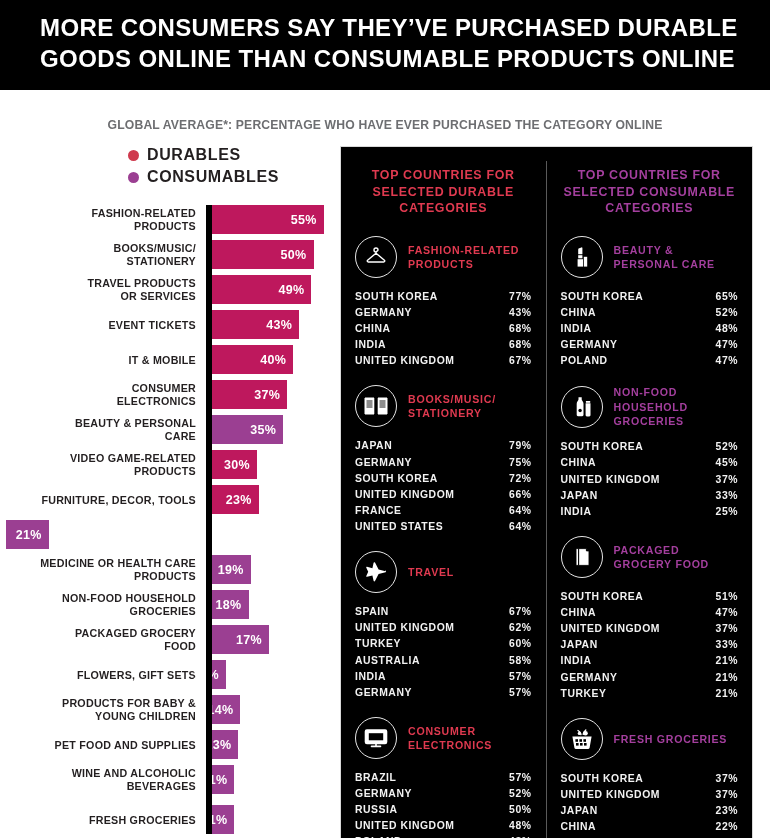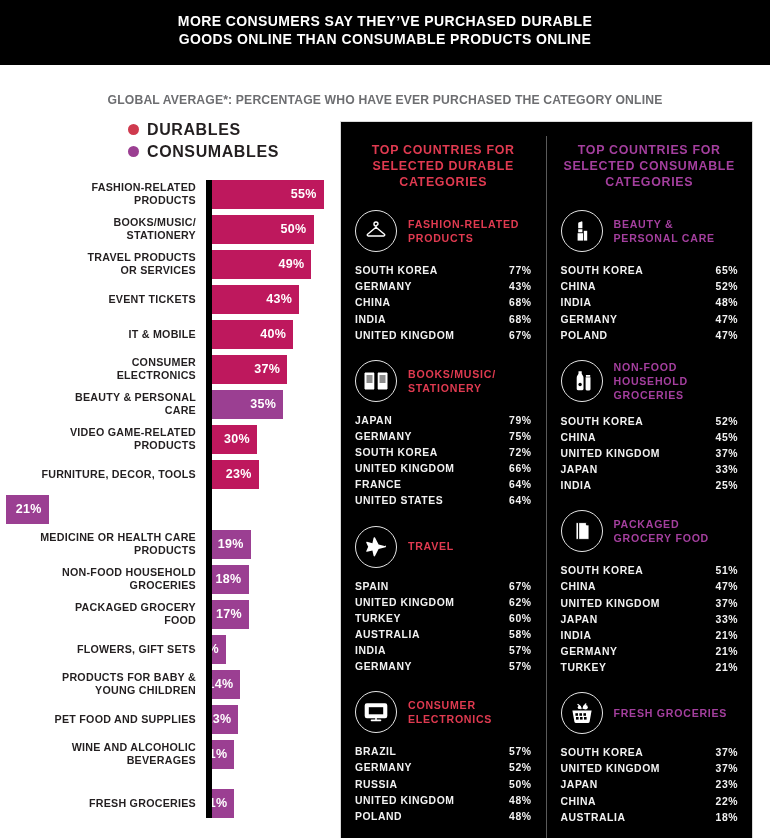--- a/index.html
+++ b/index.html
@@ -12,21 +12,21 @@
   }
   
   .title-bar{
     background:#000000;
     padding:13px 40px 16px 40px;
     text-align:center;
   }
   .title-bar .line{
     color:#ffffff;
     font-weight:bold;
-    font-size:14px;
+    font-size:24px;
     letter-spacing:0.4px;
     line-height:1.28;
     white-space:nowrap;
   }
   .subtitle{
     text-align:center;
     color:#6d6e71;
     font-weight:bold;
     font-size:12.2px;
     letter-spacing:0.15px;
@@ -272,21 +272,21 @@
             <div class="bar consumable" style="width: 36.54px;">
               <span>18%</span>
             </div>
           </div>
         </div>
         <div class="bar-row" style="margin-bottom: 6px;">
           <div class="bar-label">
             <span>PACKAGED GROCERY<br>FOOD</span>
           </div>
           <div class="bar-wrap">
-            <div class="bar consumable" style="width: 37px; padding-left: 14px;">
+            <div class="bar consumable" style="width: 57px; padding-left: 14px;">
               <span>17%</span>
             </div>
           </div>
         </div>
         <div class="bar-row" style="margin-bottom: 6px;">
           <div class="bar-label">
             <span>FLOWERS, GIFT SETS</span>
           </div>
           <div class="bar-wrap">
             <div class="bar consumable" style="width: 14px;">
@@ -307,21 +307,21 @@
         <div class="bar-row" style="margin-bottom: 6px;">
           <div class="bar-label">
             <span>PET FOOD AND SUPPLIES</span>
           </div>
           <div class="bar-wrap">
             <div class="bar consumable" style="width: 26.39px;">
               <span>13%</span>
             </div>
           </div>
         </div>
-        <div class="bar-row" style="margin-bottom: 20px;">
+        <div class="bar-row" style="margin-bottom: 11px;">
           <div class="bar-label">
             <span>WINE AND ALCOHOLIC<br>BEVERAGES</span>
           </div>
           <div class="bar-wrap">
             <div class="bar consumable" style="width: 22.33px;">
               <span>11%</span>
             </div>
           </div>
         </div>
         <div class="bar-row" style="margin-bottom: 6px;">

